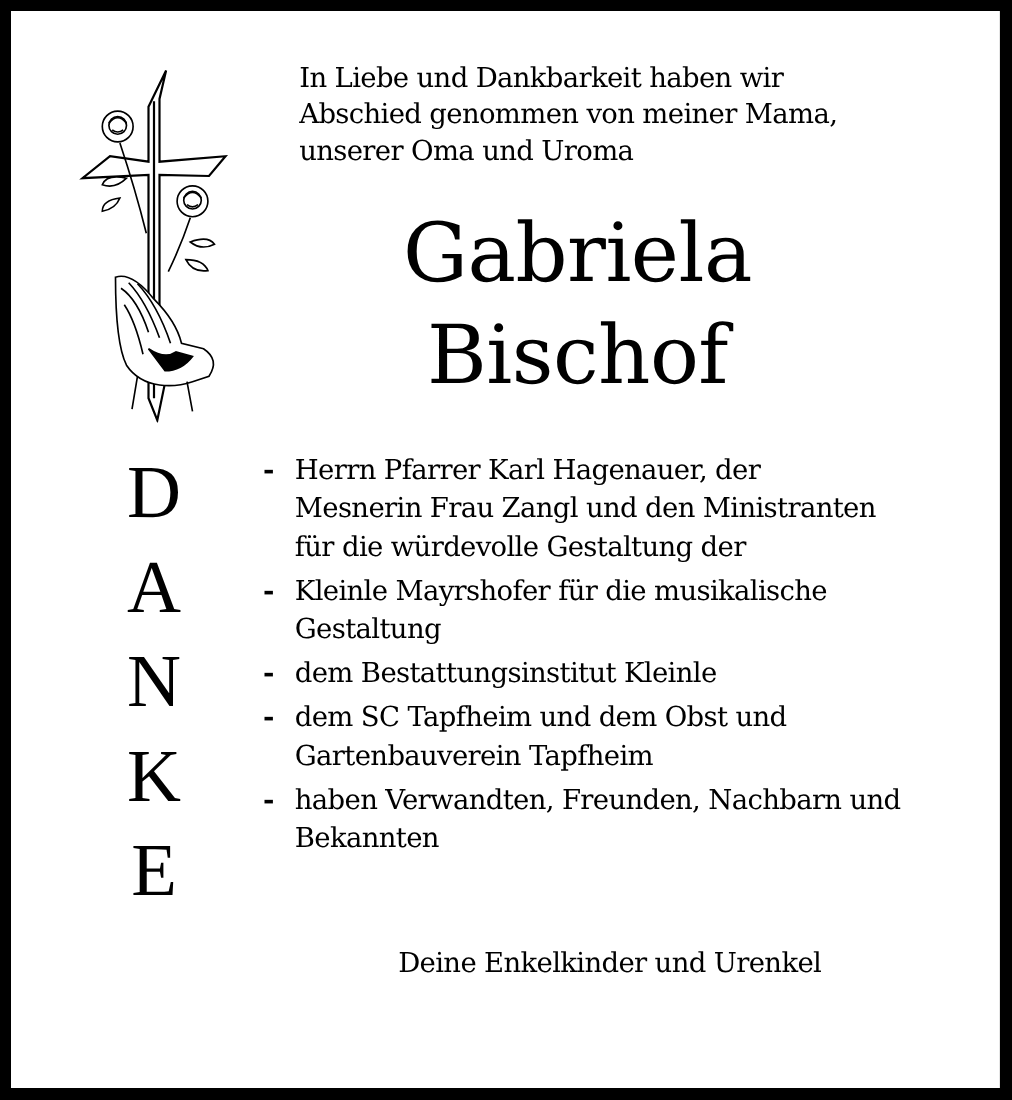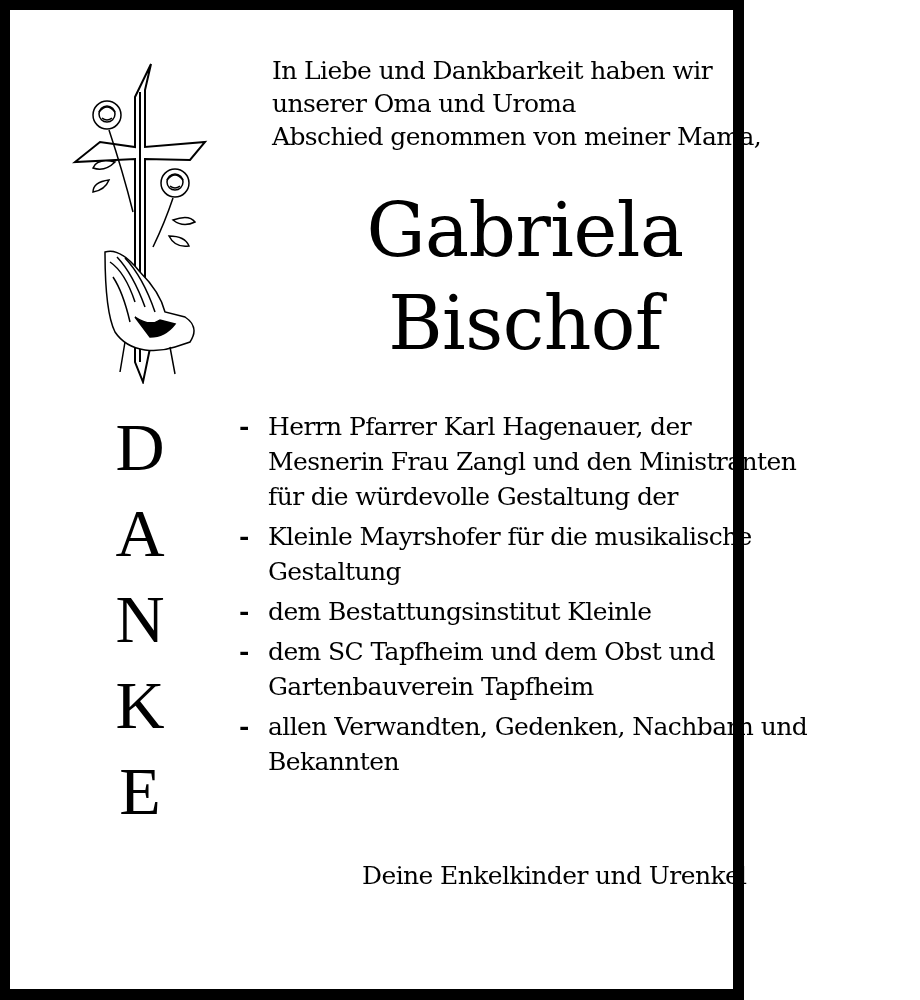--- a/index.html
+++ b/index.html
@@ -1,18 +1,18 @@
 <!DOCTYPE html>
 <html><head>
 <meta charset="utf-8">
 <style>
   html, body { margin: 0; padding: 0; background: #ffffff; }
   body { width: 920px; height: 1000px; position: relative; overflow: hidden; }
   .frame {
-    position: absolute; left: 0; top: 0; width: 744px; height: 1000px;
+    position: absolute; left: 0; top: 0; width: 920px; height: 1000px;
     box-sizing: border-box; border-style: solid; border-color: #000000;
     border-width: 10px 11px 11px 10px; background: #ffffff;
   }
   .serif { font-family: "DejaVu Serif", "Liberation Serif", serif; color: #000; }
   .cross { position: absolute; left: 55px; top: 52px; width: 150px; height: 322px; }
   .intro {
     position: absolute; left: 262px; top: 44px; width: 620px;
     font-size: 25px; line-height: 33px; letter-spacing: -0.6px;
   }
   .intro .line { display: block; white-space: nowrap; }
@@ -71,22 +71,22 @@
     <g stroke="#000" stroke-width="1.5">
       <path d="M40 190 Q55 185 75 210 Q95 230 100 250 L120 255 Q135 265 125 280 L110 285 Q95 290 80 288 Q60 285 50 270 Q40 250 40 190 Z" fill="#fff"></path>
       <path d="M45 200 Q60 210 70 240 M52 195 Q68 212 80 245 M60 196 Q78 215 90 250 M48 215 Q58 230 65 260" fill="none"></path>
       <path d="M70 255 Q85 265 95 258 L110 262 Q100 275 85 275 Z" fill="#000"></path>
       <path d="M60 280 L55 310 M105 285 L110 312" fill="none"></path>
     </g>
   </svg>
 
   <div class="intro serif">
     <span class="line">In Liebe und Dankbarkeit haben wir</span>
+    <span class="line">Abschied genommen von meiner Mama,</span>
     <span class="line">unserer Oma und Uroma</span>
-    <span class="line">Abschied genommen von meiner Mama,</span>
   </div>
 
   <div class="name serif">
     <span class="line">Gabriela</span>
     <span class="line">Bischof</span>
   </div>
 
   <div class="danke">
     <span class="letter">D</span>
     <span class="letter">A</span>
@@ -111,21 +111,21 @@
       <span class="dash">-</span>
       <span class="line">dem Bestattungsinstitut Kleinle</span>
     </div>
     <div class="item">
       <span class="dash">-</span>
       <span class="line">dem SC Tapfheim und dem Obst und</span>
       <span class="line">Gartenbauverein Tapfheim</span>
     </div>
     <div class="item">
       <span class="dash">-</span>
-      <span class="line">allen Verwandten, Gedenken, Nachbarn und</span>
+      <span class="line">haben Verwandten, Freunden, Nachbarn und</span>
       <span class="line">Bekannten</span>
     </div>
   </div>
 
   <div class="signature serif">
     <span class="line">Deine Enkelkinder und Urenkel</span>
   </div>
 
 </div>
 

